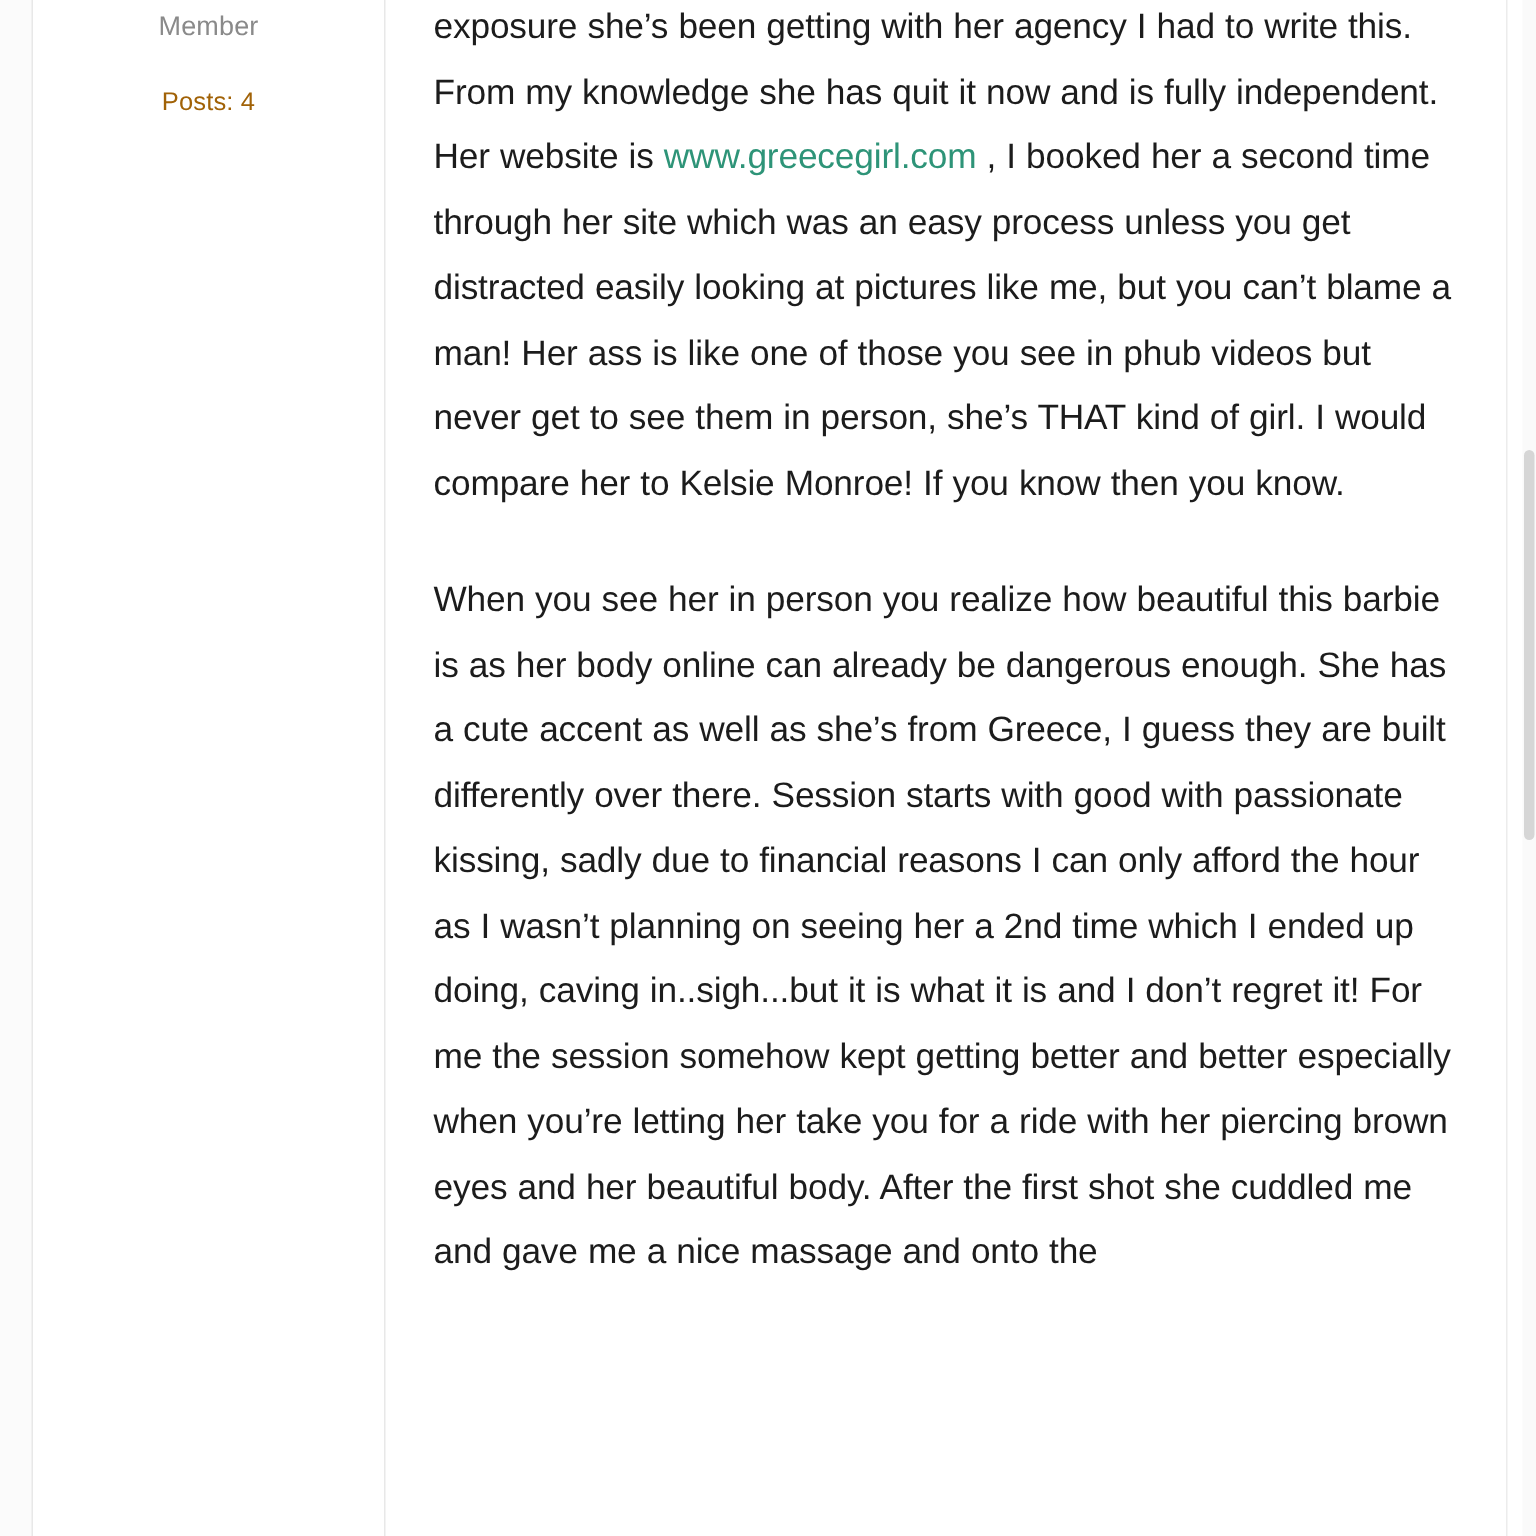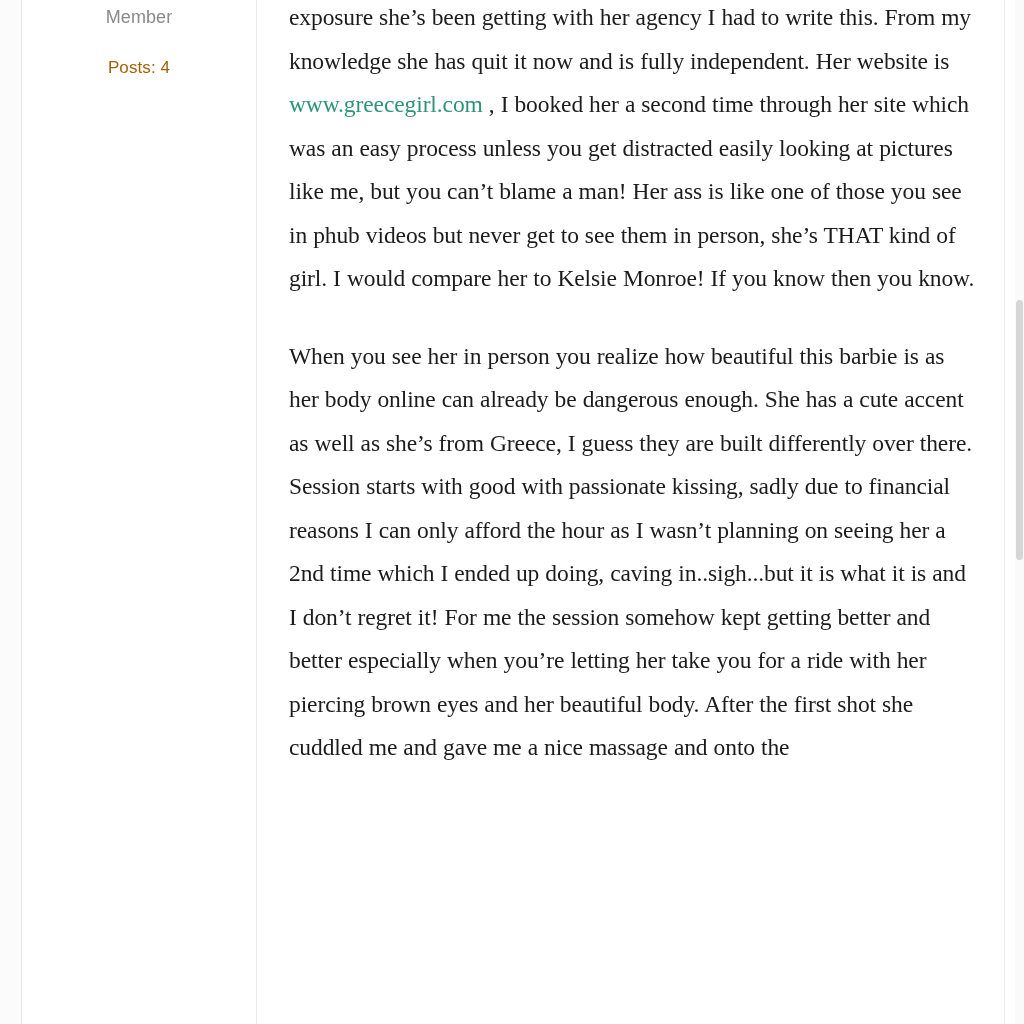--- a/index.html
+++ b/index.html
@@ -57,21 +57,20 @@
     margin-top: 24px;
     letter-spacing: 0.1px;
   }
 
   
   .post-body {
     flex: 1 1 auto;
     height: 1024px;
     padding: 0 28px 0 32px;
     overflow: hidden;
-    font-family: Liberation Serif, serif;
   }
 
   .post-body p {
     margin: 0 0 34px 0;
     font-size: 23.5px;
     line-height: 43.5px;
     color: #1c1c1c;
     letter-spacing: -0.1px;
     word-spacing: 0.3px;
   }

